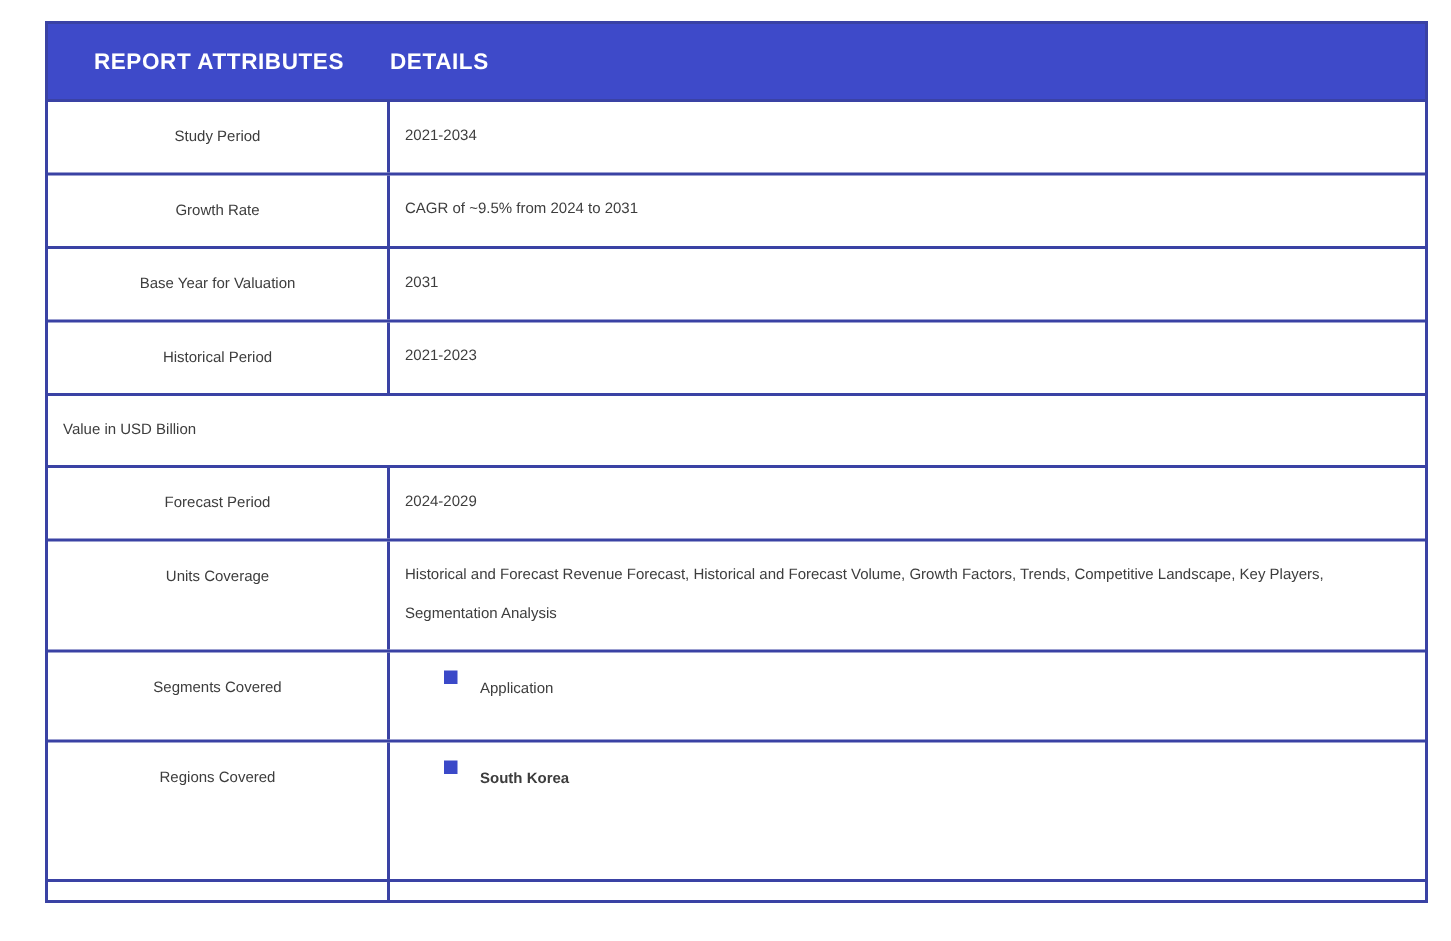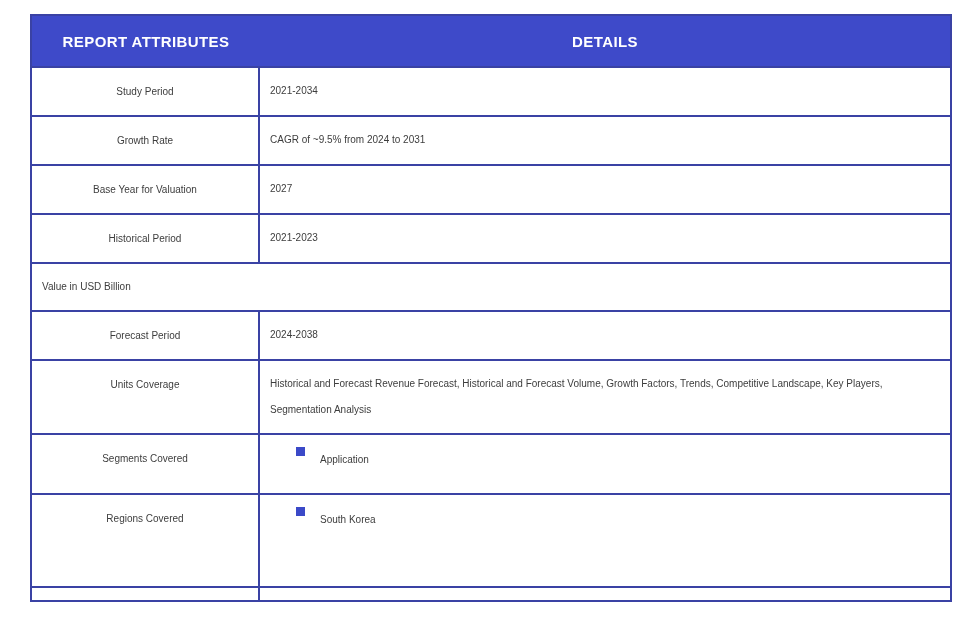--- a/index.html
+++ b/index.html
@@ -37,21 +37,20 @@
     font-weight:bold;
     font-size:15px;
     letter-spacing:0.4px;
   }
   .thead .h1{
     width:228px;
     text-align:center;
   }
   .thead .h2{
     flex:1;
-    text-align:center;
   }
   .row{
     display:flex;
     border-top:2px solid var(--border);
     background:#ffffff;
   }
   .cell{
     font-size:10px;
     line-height:26px;
   }
@@ -59,21 +58,21 @@
     width:228px;
     border-right:2px solid var(--border);
     text-align:center;
     padding:11px 8px 10px 8px;
     flex-shrink:0;
   }
   .cell.value{
     flex:1;
     padding:10px 20px 10px 10px;
   }
-  .row-regions .cell.value{ padding-bottom:24px; }
+  .row-regions .cell.value{ padding-bottom:24px;font-weight:bold; }
   .row-regions .cell.label{ padding-bottom:54px; }
   ul.bullet-list{
     list-style:none;
     padding-left:26px;
     padding-top:2px;
   }
   ul.bullet-list li{
     display:flex;
     align-items:flex-start;
     height:36px;
@@ -108,35 +107,35 @@
       <div class="cell value">2021-2034</div>
     </div>
 
     <div class="row">
       <div class="cell label">Growth Rate</div>
       <div class="cell value">CAGR of ~9.5% from 2024 to 2031</div>
     </div>
 
     <div class="row">
       <div class="cell label">Base Year for Valuation</div>
-      <div class="cell value">2027</div>
+      <div class="cell value">2031</div>
     </div>
 
     <div class="row">
       <div class="cell label">Historical Period</div>
       <div class="cell value">2021-2023</div>
     </div>
 
     <div class="row">
       <div class="cell value">Value in USD Billion</div>
     </div>
 
     <div class="row">
       <div class="cell label">Forecast Period</div>
-      <div class="cell value">2024-2038</div>
+      <div class="cell value">2024-2029</div>
     </div>
 
     <div class="row">
       <div class="cell label">Units Coverage</div>
       <div class="cell value">Historical and Forecast Revenue Forecast, Historical and Forecast Volume, Growth Factors, Trends, Competitive Landscape, Key Players, Segmentation Analysis</div>
     </div>
 
     <div class="row">
       <div class="cell label">Segments Covered</div>
       <div class="cell value">

